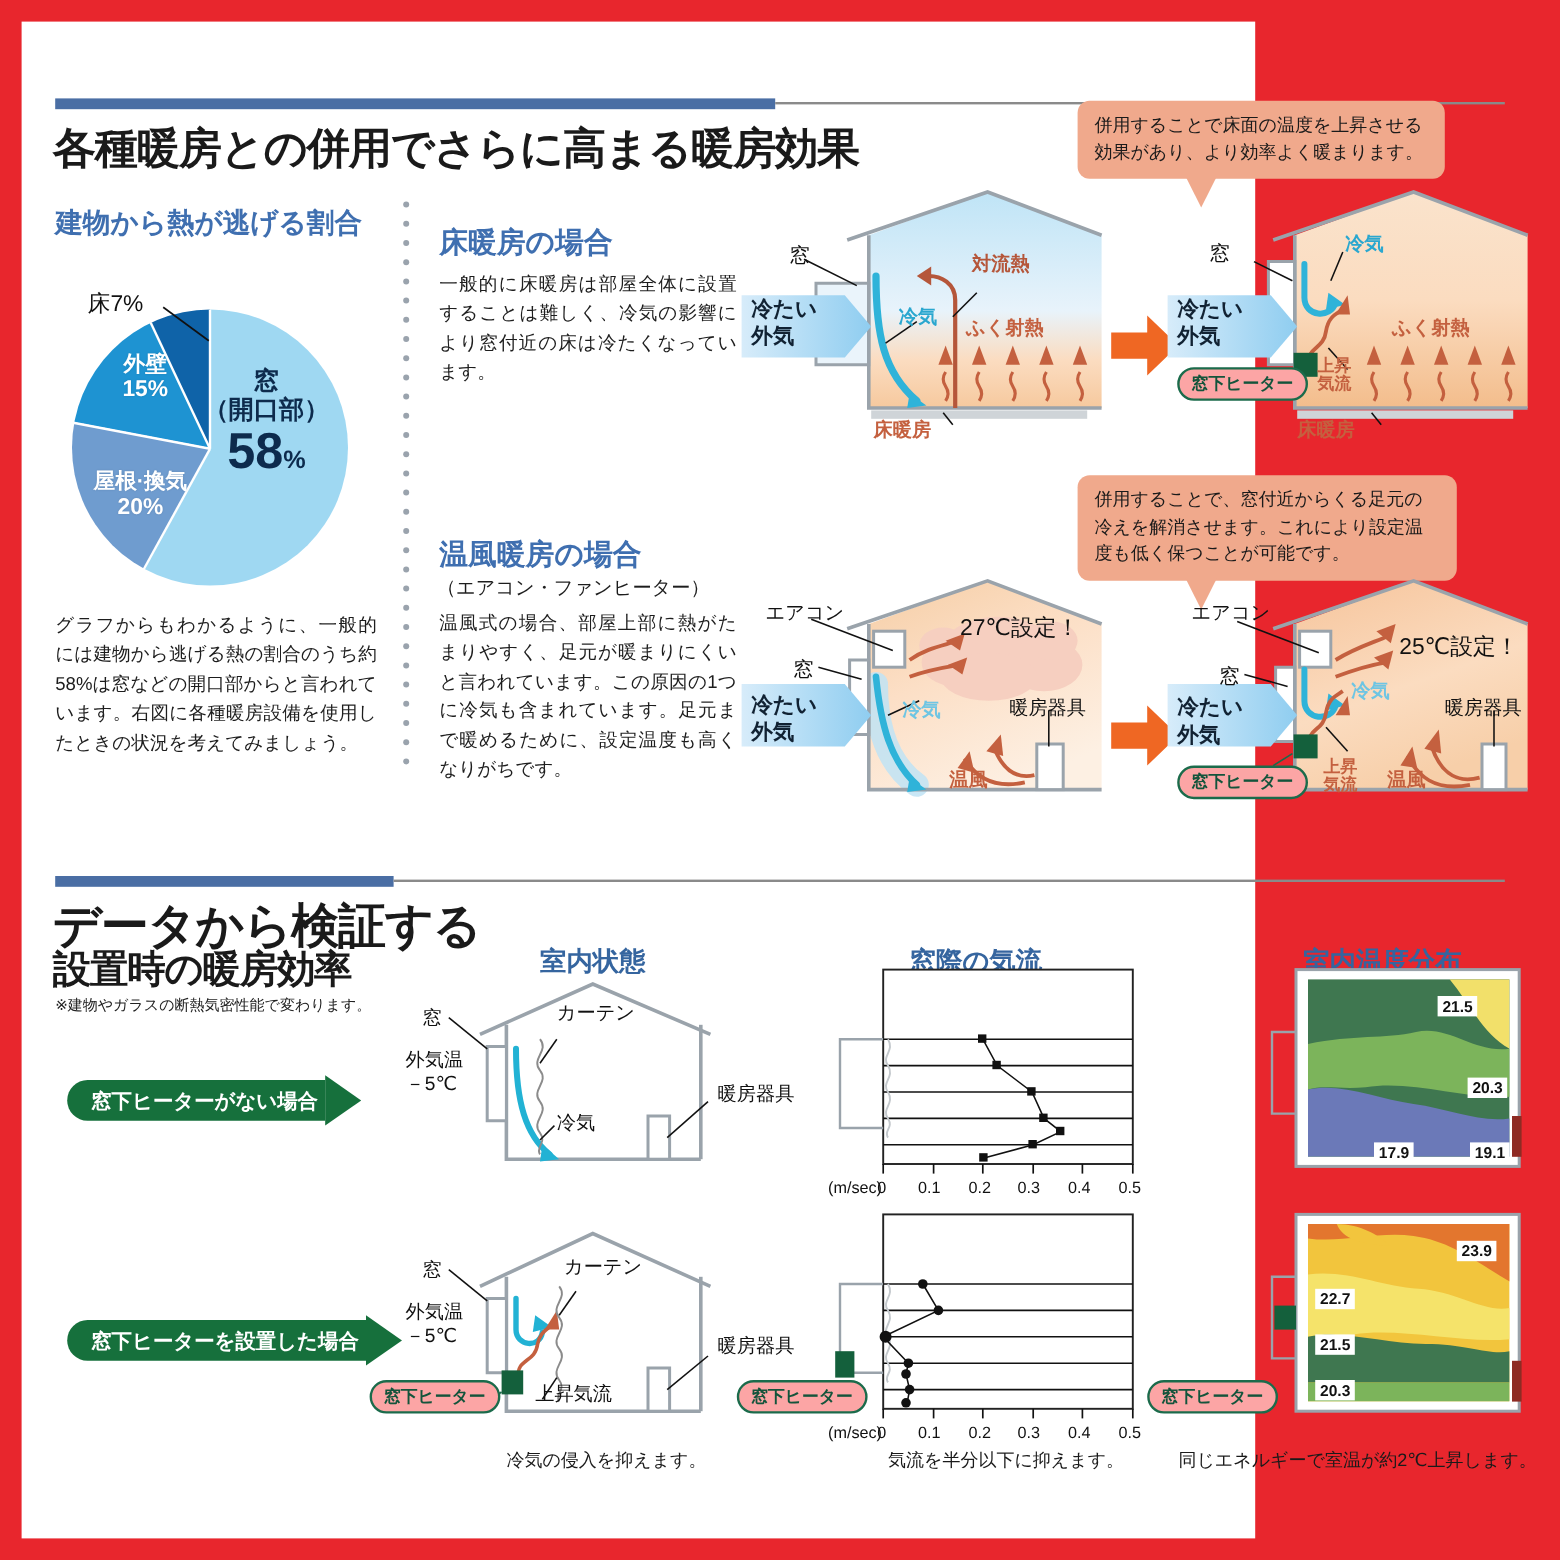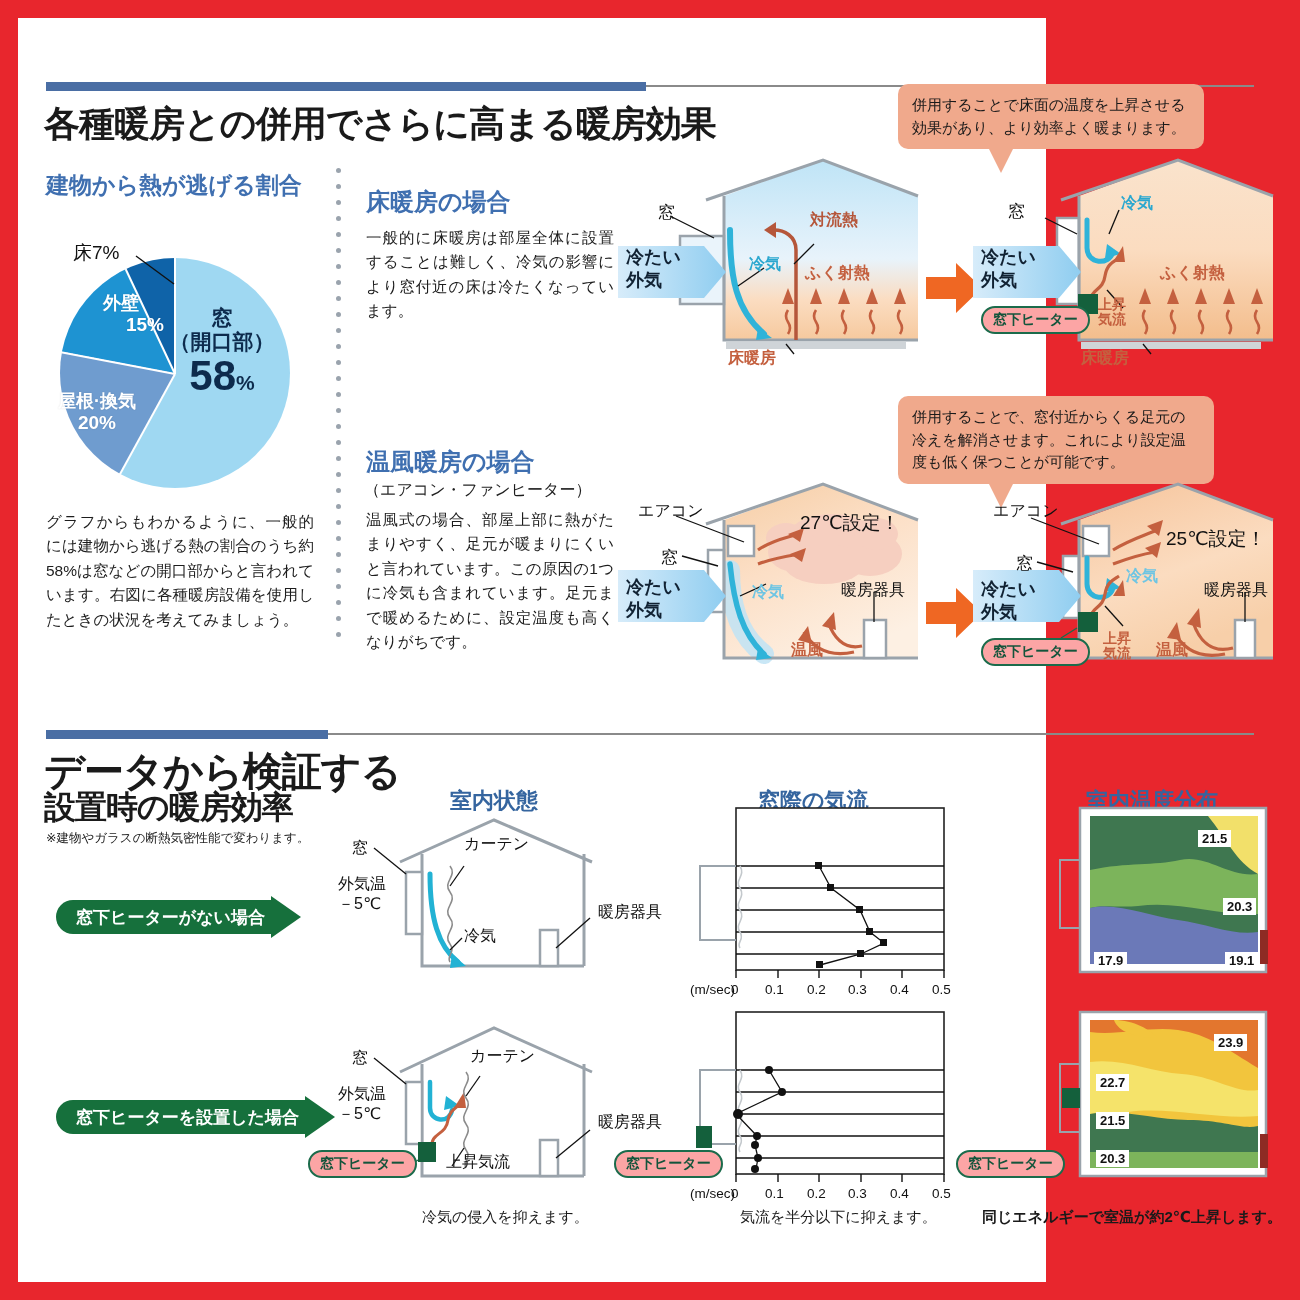--- a/index.html
+++ b/index.html
@@ -145,28 +145,28 @@
     </div>
 
     <div class="pielbl dark" style="left:148px;top:288px;width:112px;font-size:21px;">
       <div>窓</div>
       <div>（開口部）</div>
       <div style="margin-top:-2px;">
         <span style="font-size:42px;">58</span><span style="font-size:21px;">%</span>
       </div>
     </div>
 
-    <div class="pielbl" style="left:28px;top:373px;width:102px;font-size:18px;text-align:center;">
+    <div class="pielbl" style="left:48px;top:373px;width:102px;font-size:18px;text-align:center;">
       <div>屋根·換気</div>
       <div style="font-size:19px;">20%</div>
     </div>
 
     <div class="pielbl" style="left:60px;top:275px;width:86px;font-size:18px;">
       <div>外壁</div>
-      <div style="font-size:19px;text-align:right;">15%</div>
+      <div style="font-size:19px;">15%</div>
     </div>
 
     <div class="lbl" style="left:55px;top:222px;font-size:19px;color:#111;">床7%</div>
     <svg class="svgbox" style="left:118px;top:232px;" width="60" height="48">
       <polyline points="0,6 38,34" fill="none" stroke="#111" stroke-width="1.4"></polyline>
     </svg>
 
     <div class="bodytext" style="left:28px;top:492px;width:268px;">グラフからもわかるように、一般的には建物から逃げる熱の割合のうち約58%は窓などの開口部からと言われています。右図に各種暖房設備を使用したときの状況を考えてみましょう。</div>
 
     <div class="subhead" style="left:348px;top:168px;font-size:24px;">床暖房の場合</div>
@@ -589,21 +589,21 @@
           <rect x="32" y="12" width="168" height="148" fill="#3f7750"></rect>
           <path d="M150 12 L200 12 L200 70 C178 58 168 34 150 12 Z" fill="#f2e06a"></path>
           <path d="M32 66 C70 58 96 62 122 56 C150 50 170 74 200 70 L200 110 C160 112 120 96 80 102 C60 104 44 100 32 104 Z" fill="#7cb45b"></path>
           <path d="M32 104 C60 98 90 112 120 116 C150 120 176 132 200 128 L200 160 L32 160 Z" fill="#6b79b8"></path>
         </g>
         <rect x="202" y="126" width="8" height="34" fill="#8e2b24"></rect>
       </svg>
     </div>
     <div class="tval" style="left:1180px;top:122px;">21.5</div>
     <div class="tval" style="left:1205px;top:190px;">20.3</div>
-    <div class="tval" style="left:1076px;top:244px;">17.9</div>
+    <div class="tval" style="left:1127px;top:244px;">17.9</div>
     <div class="tval" style="left:1207px;top:244px;">19.1</div>
 
     <div class="svgbox" style="left:1040px;top:300px;">
       <svg width="220" height="184" viewBox="0 0 220 184">
         <rect x="22" y="4" width="186" height="164" fill="#fff" stroke="#9aa3ab" stroke-width="2.5"></rect>
         <polyline points="22,56 2,56 2,124 22,124" fill="none" stroke="#9aa3ab" stroke-width="2"></polyline>
         <clipPath id="clipB">
             <rect x="32" y="12" width="168" height="148"></rect>
           </clipPath>
         <g clip-path="url(#clipB)">
@@ -616,15 +616,15 @@
         </g>
         <rect x="202" y="126" width="8" height="34" fill="#8e2b24"></rect>
         <rect x="4" y="80" width="18" height="20" fill="#14603c"></rect>
       </svg>
     </div>
     <div class="tval" style="left:1196px;top:326px;">23.9</div>
     <div class="tval" style="left:1078px;top:366px;">22.7</div>
     <div class="tval" style="left:1078px;top:404px;">21.5</div>
     <div class="tval" style="left:1078px;top:442px;">20.3</div>
     <div class="pill" style="left:938px;top:442px;">窓下ヒーター</div>
-    <div class="capt" style="left:964px;top:500px;font-weight:bold;">同じエネルギーで室温が約2℃上昇します。</div>
+    <div class="capt" style="left:964px;top:500px;">同じエネルギーで室温が約2℃上昇します。</div>
   </div>
 </div>
 
 </body></html>

